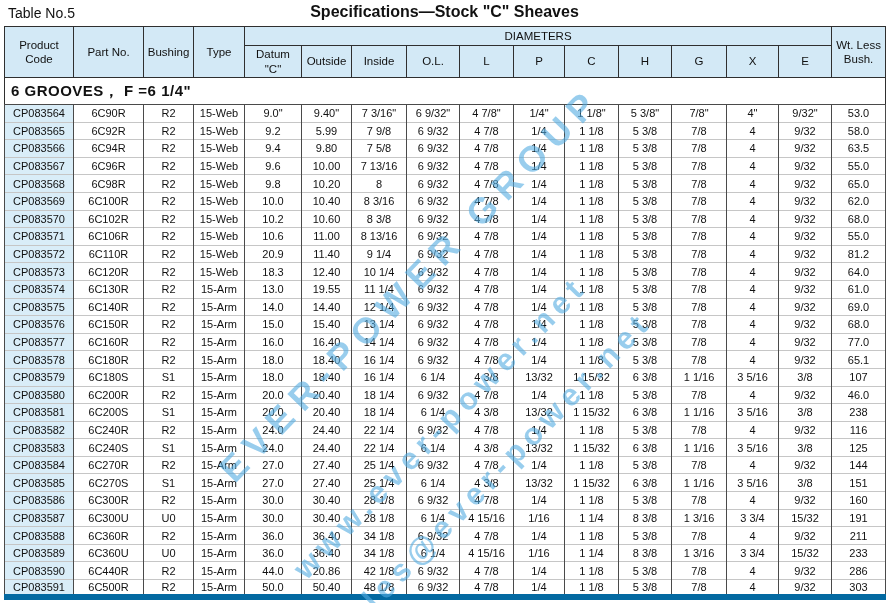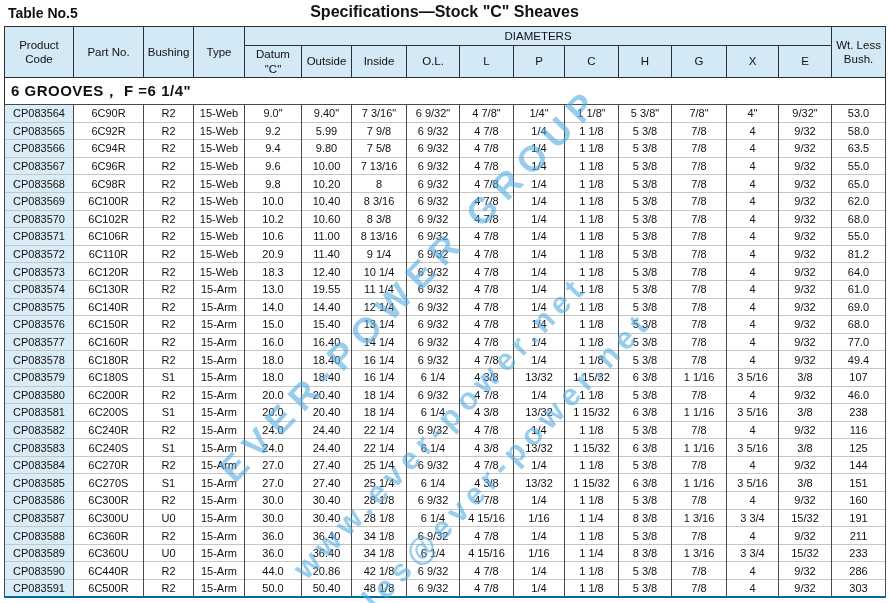--- a/index.html
+++ b/index.html
@@ -7,38 +7,38 @@
     --first-col-bg:#d9edf8;
     --wm-color:#54ade2;
     --line-dark:#2f2f2f;
     --line-mid:#4a4a4a;
     --line-light:#c6c6c6;
   }
   *{box-sizing:border-box;margin:0;padding:0}
   html,body{width:889px;height:603px;overflow:hidden;background:#fff;
     font-family:"Liberation Sans", sans-serif;color:#111;position:relative}
   .topbar{position:absolute;left:8px;top:3px;width:873px;height:22px}
-  .table-label{position:absolute;left:0;top:2px;font-size:14px;font-weight:700}
+  .table-label{position:absolute;left:0;top:2px;font-size:14px;font-weight:400}
   .doc-title{position:absolute;left:0;right:0;top:0;text-align:center;font-size:16px;font-weight:700}
   .sheet{position:absolute;left:4px;top:26px;width:881px}
   table{border-collapse:collapse;table-layout:fixed;width:881px}
   th,td{text-align:center;vertical-align:middle;overflow:hidden;white-space:nowrap}
   thead th{background:var(--header-bg);border:1px solid var(--line-dark);
     font-size:11.5px;font-weight:400;white-space:pre-line;line-height:1.25}
   tr.grp{height:19px}
   tr.sub{height:32px}
   td.section-cell{height:27px;text-align:left;padding-left:6px;font-size:15px;font-weight:700;
     border-left:1px solid var(--line-dark);border-right:1px solid var(--line-dark);
     border-bottom:1px solid var(--line-mid);background:#fff;letter-spacing:.5px}
   tbody tr.data-row{height:17.6px}
   tbody tr.data-row td{font-size:11px;border-left:1px solid var(--line-mid);
     border-right:1px solid var(--line-mid);border-top:1px solid var(--line-light)}
   tbody tr.data-row:first-child td{border-top:none}
   tbody tr.data-row td.col-product_code{background:var(--first-col-bg)}
-  table{border:1px solid var(--line-dark);border-bottom:2px solid #0369a1}
+  table{border:1px solid var(--line-dark);border-bottom:6px solid #0369a1}
   .wm{position:absolute;transform:rotate(-46deg);transform-origin:0 50%;
     font-weight:700;color:var(--wm-color);opacity:.6;white-space:nowrap;z-index:5;pointer-events:none}
   #wm1{left:226px;top:455px;font-size:36px;letter-spacing:9px}
   #wm2{left:299px;top:556px;font-size:31px;letter-spacing:6px}
   #wm3{left:336px;top:620px;font-size:31px;letter-spacing:6px}
 </style>
 </head>
 <body>
 
 <div class="topbar">
@@ -357,21 +357,21 @@
           <td class="col-outside">18.40</td>
           <td class="col-inside">16 1/4</td>
           <td class="col-ol">6 9/32</td>
           <td class="col-l">4 7/8</td>
           <td class="col-p">1/4</td>
           <td class="col-c">1 1/8</td>
           <td class="col-h">5 3/8</td>
           <td class="col-g">7/8</td>
           <td class="col-x">4</td>
           <td class="col-e">9/32</td>
-          <td class="col-wt">49.4</td>
+          <td class="col-wt">65.1</td>
         </tr>
         <tr class="data-row">
           <td class="col-product_code">CP083579</td>
           <td class="col-part_no">6C180S</td>
           <td class="col-bushing">S1</td>
           <td class="col-type">15-Arm</td>
           <td class="col-datum_c">18.0</td>
           <td class="col-outside">18.40</td>
           <td class="col-inside">16 1/4</td>
           <td class="col-ol">6 1/4</td>

